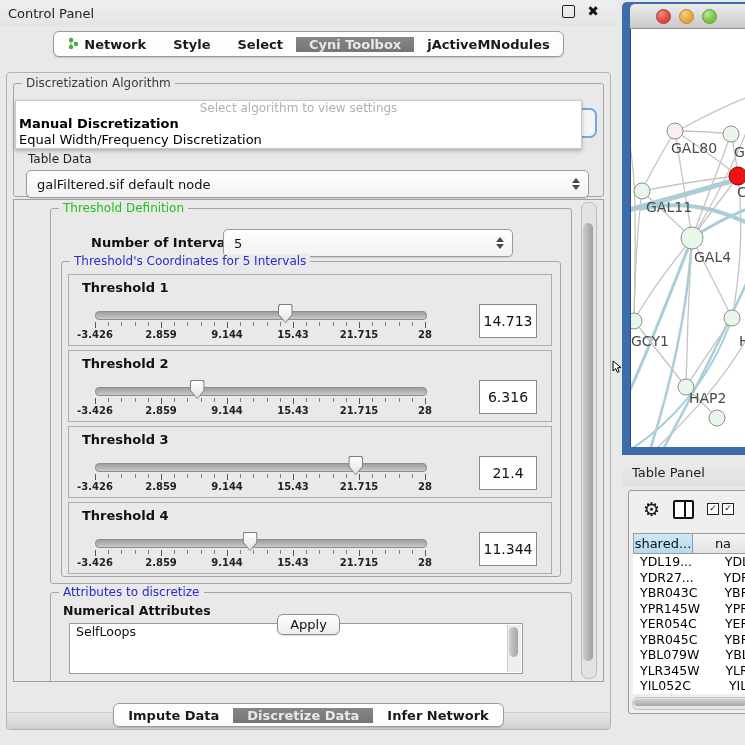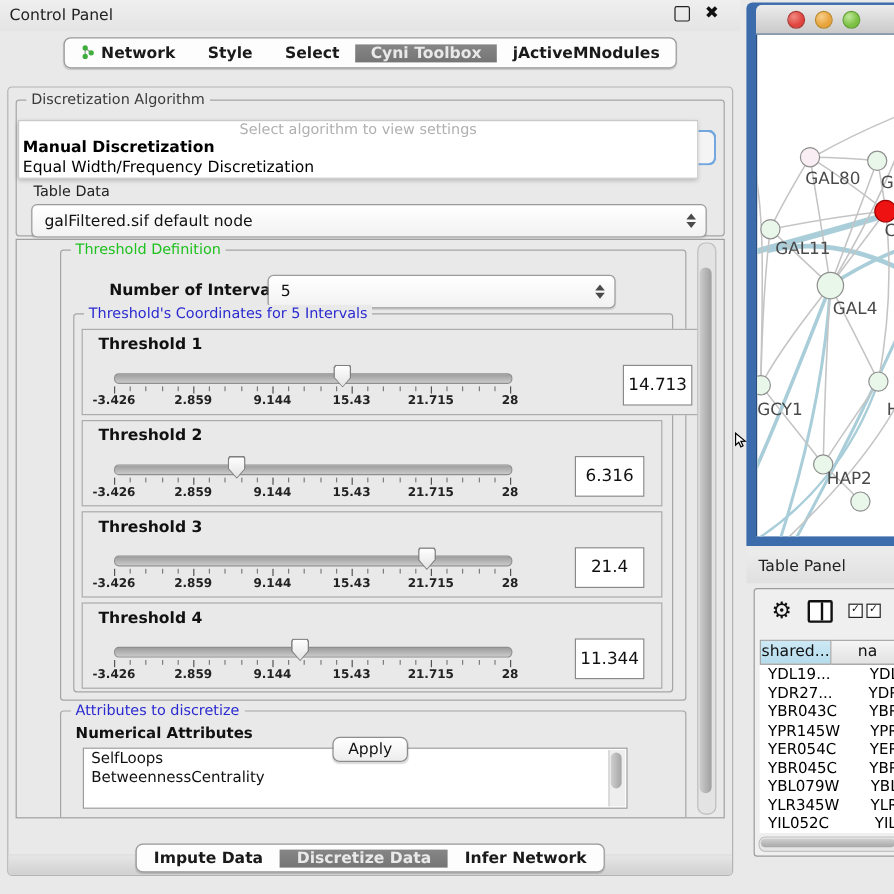--- a/index.html
+++ b/index.html
@@ -71,21 +71,21 @@
 
   .interval-group{left:36px;top:8px;width:520px;height:374px;}
   .noi-row{position:absolute;left:0;top:20px;width:100%;height:28px;}
   .noi-label{position:absolute;left:40px;top:6px;font-size:13px;font-weight:bold;color:#111;}
   .noi-combo{left:172px;top:0px;width:288px;height:26px;}
 
   .thresh-group{position:absolute;left:10px;top:52px;width:498px;height:314px;}
 
   .threshold-panel{position:absolute;left:6px;width:482px;height:70px;
     border:1px solid #ababab;background:#e9e9e9;}
-  .tp1{top:12px;padding-left:40px;} .tp2{top:88px;} .tp3{top:164px;} .tp4{top:240px;}
+  .tp1{top:12px;} .tp2{top:88px;} .tp3{top:164px;} .tp4{top:240px;}
   .th-label{position:absolute;left:13px;top:5px;font-size:13px;font-weight:bold;color:#111;}
   .slider{position:absolute;left:26px;top:34px;width:330px;height:30px;}
   .track{position:absolute;left:0;top:2px;width:100%;height:7px;border-radius:4px;
     background:linear-gradient(#9e9e9e,#c9c9c9);border:1px solid #8e8e8e;}
   .handle{position:absolute;top:-5px;width:15px;height:19px;transform:translateX(-50%);
     clip-path:polygon(8% 0,92% 0,100% 12%,100% 55%,50% 100%,0 55%,0 12%);background:#7f7f7f;}
   .handle::before{content:"";position:absolute;left:1px;top:1px;right:1px;bottom:1px;
     clip-path:polygon(8% 0,92% 0,100% 12%,100% 55%,50% 100%,0 55%,0 12%);
     background:linear-gradient(#ffffff,#e3e3e3);}
   .ticks{position:absolute;left:0;top:13px;width:100%;height:6px;}
@@ -423,21 +423,20 @@
           </div>
         </div>
       </div>
 
       <div class="group attr-group">
         <span class="legend blue">Attributes to discretize</span>
         <div class="attr-sublabel">Numerical Attributes</div>
         <div class="attr-list">
           <div>
               <div class="attr-item">SelfLoops</div>
-              <div class="attr-item">BetweennessCentrality</div>
             </div>
           <div class="list-scrollbar">
               <div class="thumb"></div>
             </div>
         </div>
       </div>
 
       <div class="vscrollbar">
         <div class="thumb"></div>
       </div>

